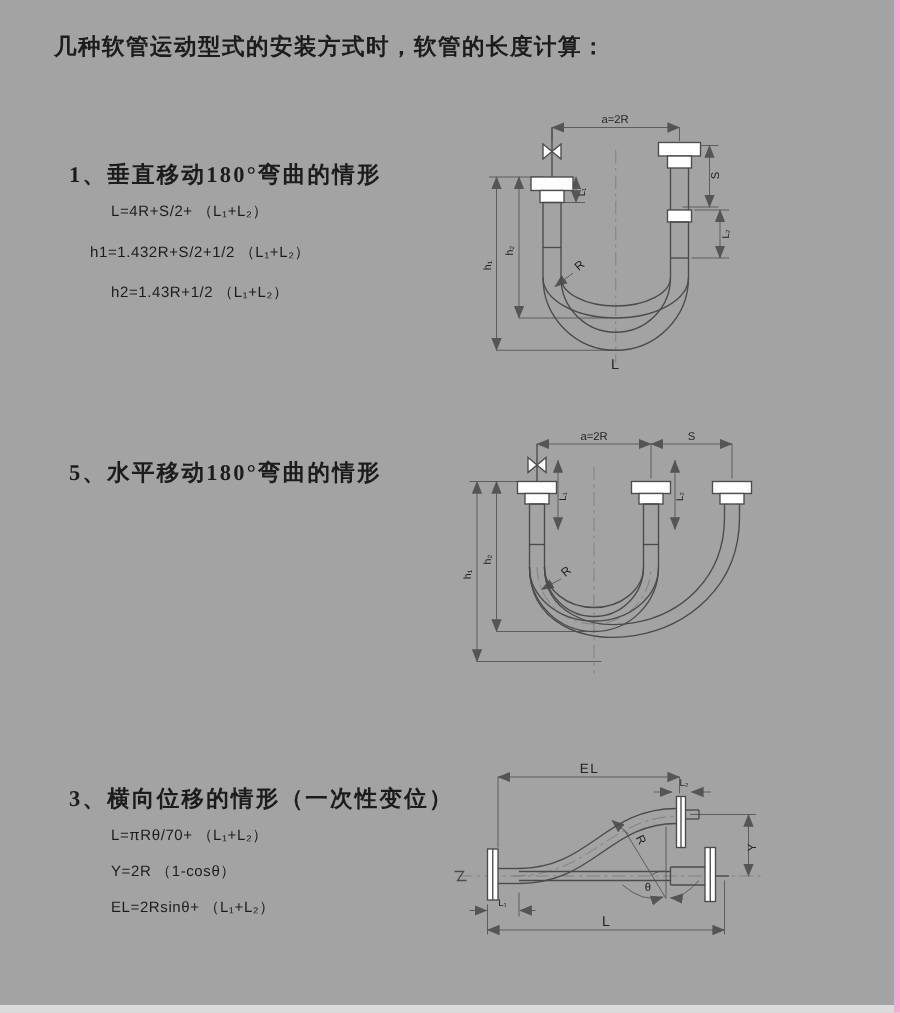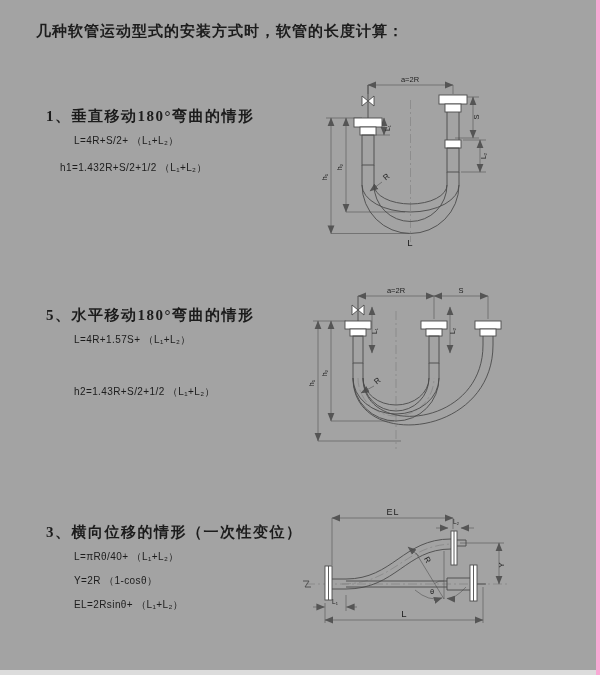--- a/index.html
+++ b/index.html
@@ -20,27 +20,26 @@
 </head>
 <body>
 
 <div class="page">
 
   <div class="title">几种软管运动型式的安装方式时，软管的长度计算：</div>
 
   <div class="sec-heading" style="left:46px;top:107px">1、垂直移动180°弯曲的情形</div>
   <div class="formula" style="left:74px;top:134px">L=4R+S/2+ （L₁+L₂）</div>
   <div class="formula" style="left:60px;top:161px">h1=1.432R+S/2+1/2 （L₁+L₂）</div>
+  <div class="formula" style="left:74px;top:188px">h2=1.43R+1/2 （L₁+L₂）</div>
 
   <div class="sec-heading" style="left:46px;top:306px">5、水平移动180°弯曲的情形</div>
-  <div class="formula" style="left:74px;top:333px">L=4R+1.57S+ （L₁+L₂）</div>
-  <div class="formula" style="left:74px;top:385px">h2=1.43R+S/2+1/2 （L₁+L₂）</div>
 
   <div class="sec-heading" style="left:46px;top:523px">3、横向位移的情形（一次性变位）</div>
-  <div class="formula" style="left:74px;top:550px">L=πRθ/40+ （L₁+L₂）</div>
+  <div class="formula" style="left:74px;top:550px">L=πRθ/70+ （L₁+L₂）</div>
   <div class="formula" style="left:74px;top:574px">Y=2R （1-cosθ）</div>
   <div class="formula" style="left:74px;top:598px">EL=2Rsinθ+ （L₁+L₂）</div>
 
   <svg class="diag" style="left:312px;top:72px" width="200" height="180" viewBox="0 0 200 180">
     <defs>
       <marker id="ah1" viewBox="0 0 10 10" refX="9" refY="5" markerWidth="9" markerHeight="9" markerUnits="userSpaceOnUse" orient="auto-start-reverse">
         <path d="M0,1.2 L9.5,5 L0,8.8 Z" fill="#555"></path>
       </marker>
       <pattern id="br1" width="4.5" height="4.5" patternUnits="userSpaceOnUse">
         <path d="M0,0 L4.5,4.5 M4.5,0 L0,4.5" stroke="#8a8a8a" stroke-width="0.6"></path>

